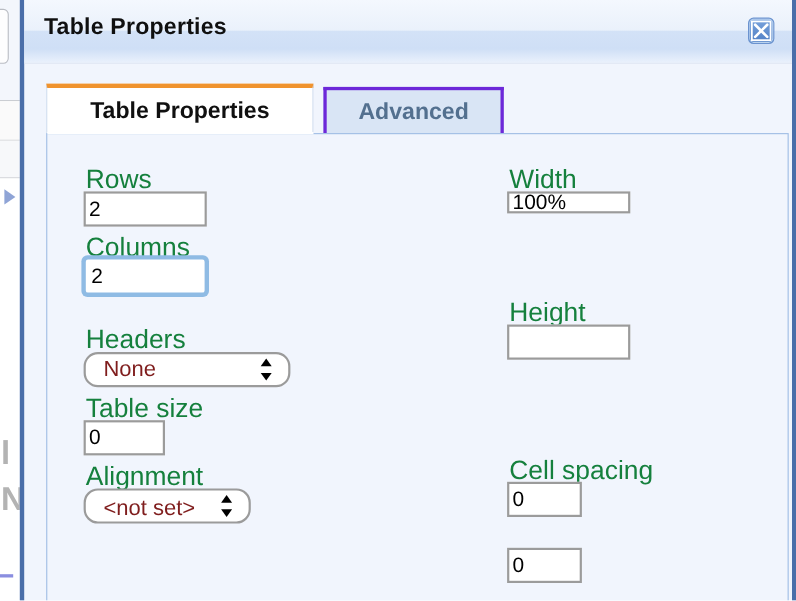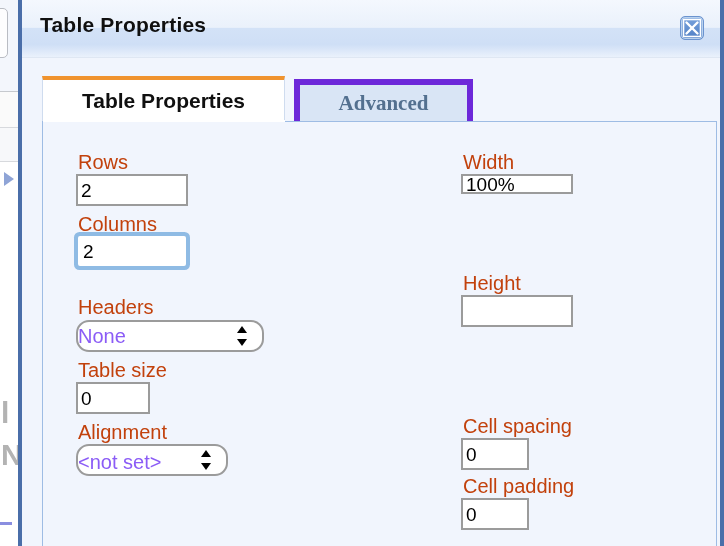--- a/index.html
+++ b/index.html
@@ -168,28 +168,27 @@
     left: 20px;
     width: 243px;
     background: #ffffff;
     border: 1px solid #cfdcef;
     border-top: 4px solid #f0932e;
     border-bottom: none;
     color: #101010;
   }
   #tab-advanced {
     left: 272px;
-    width: 179px;
+    width: 164px;
     background: #d9e5f5;
-    border: 6px solid #6d28d9;
+    border: 3px solid #6d28d9;
     border-bottom: 1px solid #9ebce4;
     color: #53708f;
     top: 21px;
     height: 43px;
-    font-family: Liberation Serif, serif;
   }
 
   
   #panel {
     position: absolute;
     left: 20px;
     top: 121px;
     width: 675px;
     height: 440px;
     background: #f1f5fd;
@@ -202,22 +201,22 @@
     position: absolute;
     left: 21px;
     top: 120px;
     width: 242px;
     height: 2px;
     background: #ffffff;
   }
 
   .field-label {
     position: absolute;
-    font-size: 20px;
-    color: #c2410c;
+    font-size: 24px;
+    color: #15803d;
     white-space: nowrap;
     line-height: 1;
   }
 
   .text-input {
     position: absolute;
     background: #ffffff;
     border: 2px solid #9b9b9b;
     box-sizing: border-box;
     font-size: 19px;
@@ -236,25 +235,25 @@
     border-radius: 2px;
   }
 
   .select-box {
     position: absolute;
     background: #ffffff;
     border: 2px solid #9b9b9b;
     border-radius: 13px;
     box-sizing: border-box;
     font-size: 20px;
-    color: #8b5cf6;
+    color: #7f1d1d;
     display: flex;
     align-items: center;
     cursor: pointer;
-    padding-left: 0;
+    padding-left: 16px;
   }
   .select-arrows {
     position: absolute;
     right: 14px;
     top: 50%;
     transform: translateY(-50%);
     width: 12px;
     height: 22px;
   }
 </style>
@@ -332,21 +331,20 @@
 
       <div class="field-label" style="left:420px; top:30px;">Width</div>
       <div class="text-input" style="left:418px; top:52px; width:112px; height:20px;">100%</div>
 
       <div class="field-label" style="left:420px; top:151px;">Height</div>
       <div class="text-input" style="left:418px; top:173px; width:112px; height:32px;"></div>
 
       <div class="field-label" style="left:420px; top:294px;">Cell spacing</div>
       <div class="text-input" style="left:418px; top:316px; width:68px; height:32px;">0</div>
 
-      <div class="field-label" style="left:420px; top:354px;">Cell padding</div>
       <div class="text-input" style="left:418px; top:376px; width:68px; height:32px;">0</div>
 
     </div>
 
     <div id="panel-notch"></div>
 
   </div>
 </div>
 
 </body></html>

